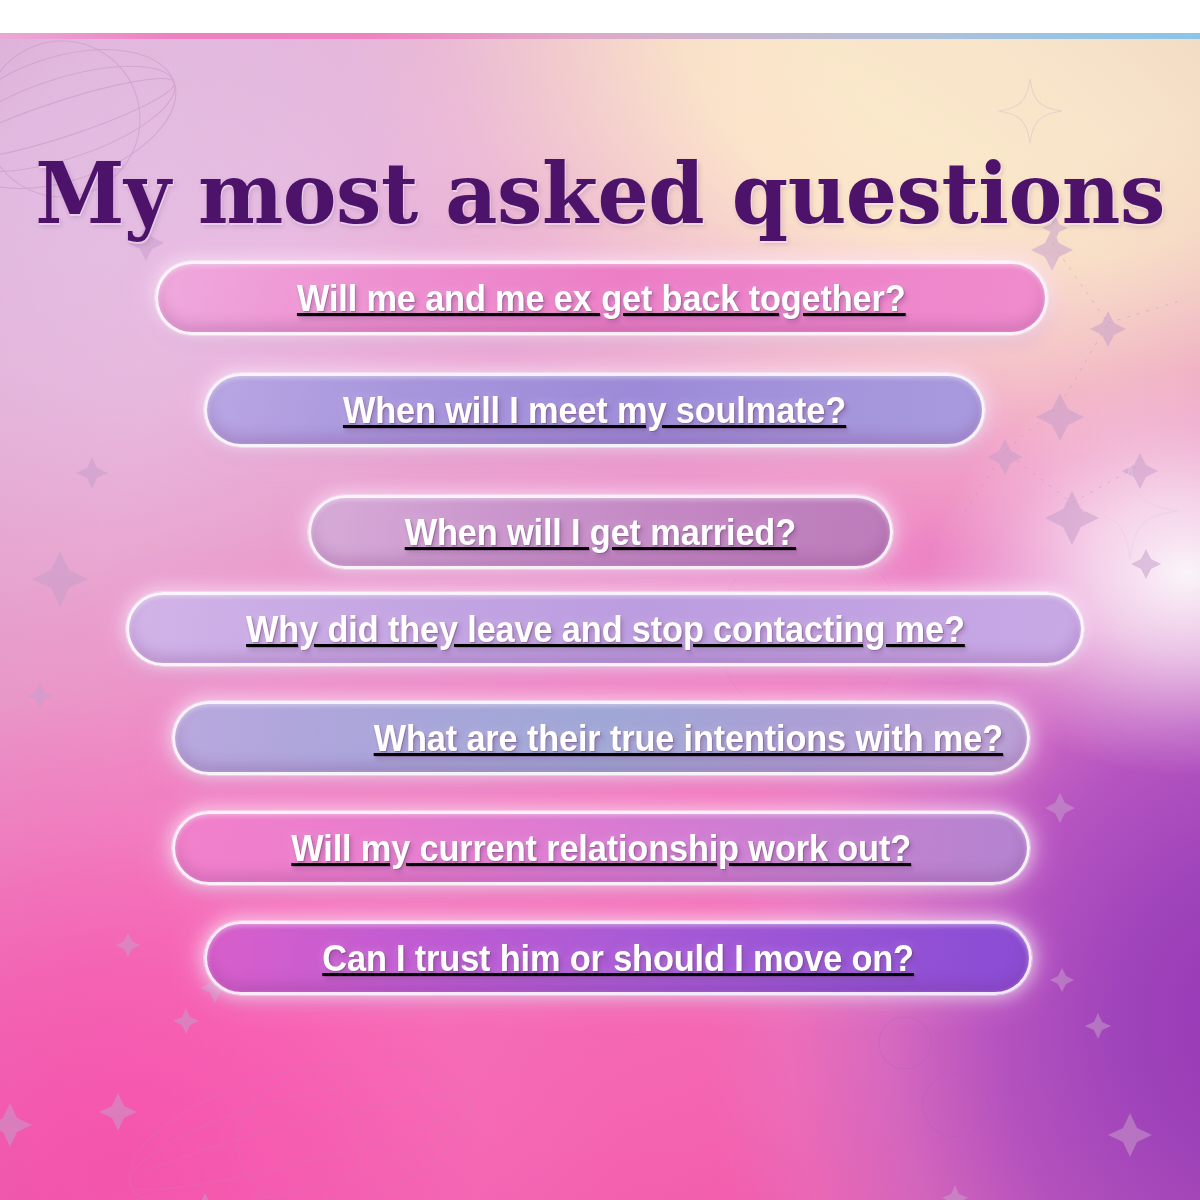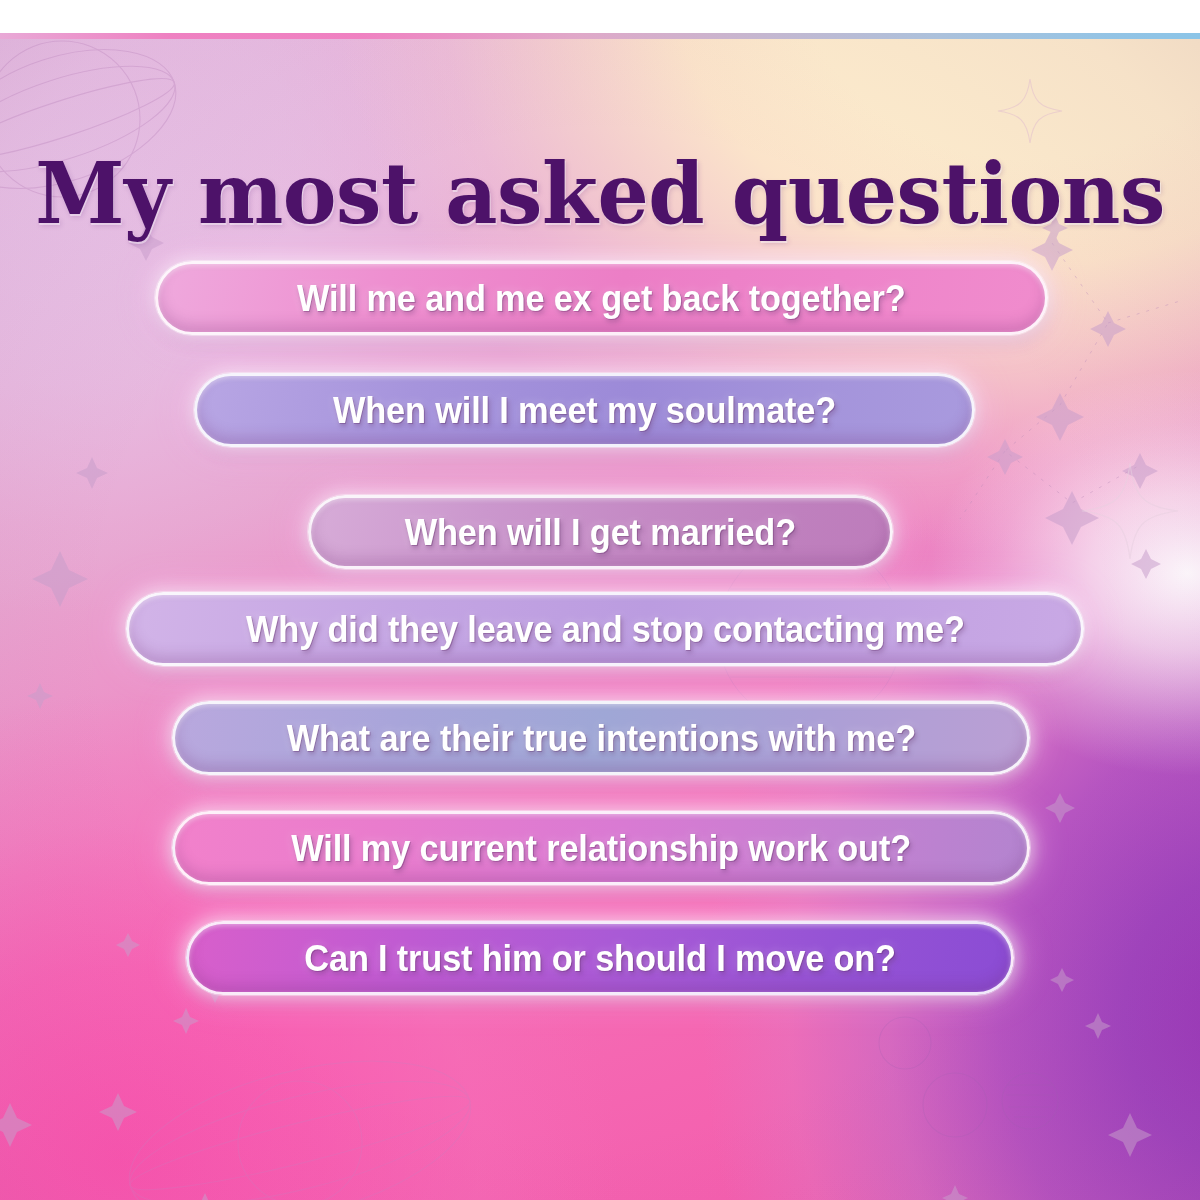--- a/index.html
+++ b/index.html
@@ -171,20 +171,21 @@
     justify-content: center;
     box-sizing: border-box;
     border: 3px solid rgba(255,255,255,0.88);
     box-shadow:
       0 0 0 1px rgba(255,255,255,0.35),
       0 0 16px 3px rgba(255,255,255,0.55),
       0 0 30px 8px rgba(255,190,245,0.35),
       0 7px 16px rgba(120,40,120,0.22),
       inset 0 2px 5px rgba(255,255,255,0.42),
       inset 0 -7px 14px rgba(110,35,110,0.22);
+    text-decoration: underline;
   }
 
   .pill-label {
     font-family: "Liberation Sans", sans-serif;
     font-weight: 700;
     font-size: 37px;
     line-height: 1;
     color: #ffffff;
     white-space: nowrap;
     transform: scaleX(0.93);
@@ -279,45 +280,45 @@
 
   <h1 class="title">My most asked questions</h1>
 
   <div class="pill-stack">
 
     <div class="pill" style="left:155px; width:893px; top:228px;
                 background:linear-gradient(102deg,#efa9dd 0%,#ee8fd0 26%,#ec7ec6 52%,#ee84ca 76%,#f08ccd 100%);">
       <span class="pill-label">Will me and me ex get back together?</span>
     </div>
 
-    <div class="pill" style="left:194px; width:781px; top:340px;
+    <div class="pill" style="left:204px; width:781px; top:340px;
                 background:linear-gradient(100deg,#b8a6e4 0%,#a694dc 28%,#9c8ad8 56%,#a494db 80%,#a99ade 100%);">
       <span class="pill-label">When will I meet my soulmate?</span>
     </div>
 
     <div class="pill" style="left:308px; width:585px; top:462px;
                 background:linear-gradient(102deg,#d7acd8 0%,#cb97cd 30%,#c489c4 58%,#bf80be 82%,#bd7cbb 100%);">
       <span class="pill-label">When will I get married?</span>
     </div>
 
     <div class="pill" style="left:126px; width:958px; top:559px;
                 background:linear-gradient(100deg,#d2b4e8 0%,#c4a5e3 28%,#bb9ce0 54%,#c2a2e2 78%,#c9a9e5 100%);">
       <span class="pill-label">Why did they leave and stop contacting me?</span>
     </div>
 
     <div class="pill" style="left:172px; width:858px; top:668px;
-                background:linear-gradient(100deg,#b9a8de 0%,#a9a5da 26%,#9fa7d6 50%,#ab9fd6 74%,#bb9fd4 100%);">
+                background:linear-gradient(100deg,#b9a8de 0%,#a9a5da 26%,#9fa7d6 50%,#ab9fd6 74%,#bb9fd4 100%);justify-content:flex-end;">
       <span class="pill-label">What are their true intentions with me?</span>
     </div>
 
     <div class="pill" style="left:172px; width:858px; top:778px;
                 background:linear-gradient(100deg,#f281cb 0%,#e97ccd 24%,#d97ad3 52%,#c480d1 78%,#b384cf 100%);text-align:center;">
       <span class="pill-label">Will my current relationship work out?</span>
     </div>
 
-    <div class="pill" style="left:186px; width:828px; top:888px;
+    <div class="pill" style="left:204px; width:828px; top:888px;
                 background:linear-gradient(100deg,#d85fcb 0%,#c05bd2 26%,#a95ad6 52%,#9553d5 78%,#8b4cd4 100%);">
       <span class="pill-label">Can I trust him or should I move on?</span>
     </div>
 
 
   </div>
 </div>
 
 </body></html>

